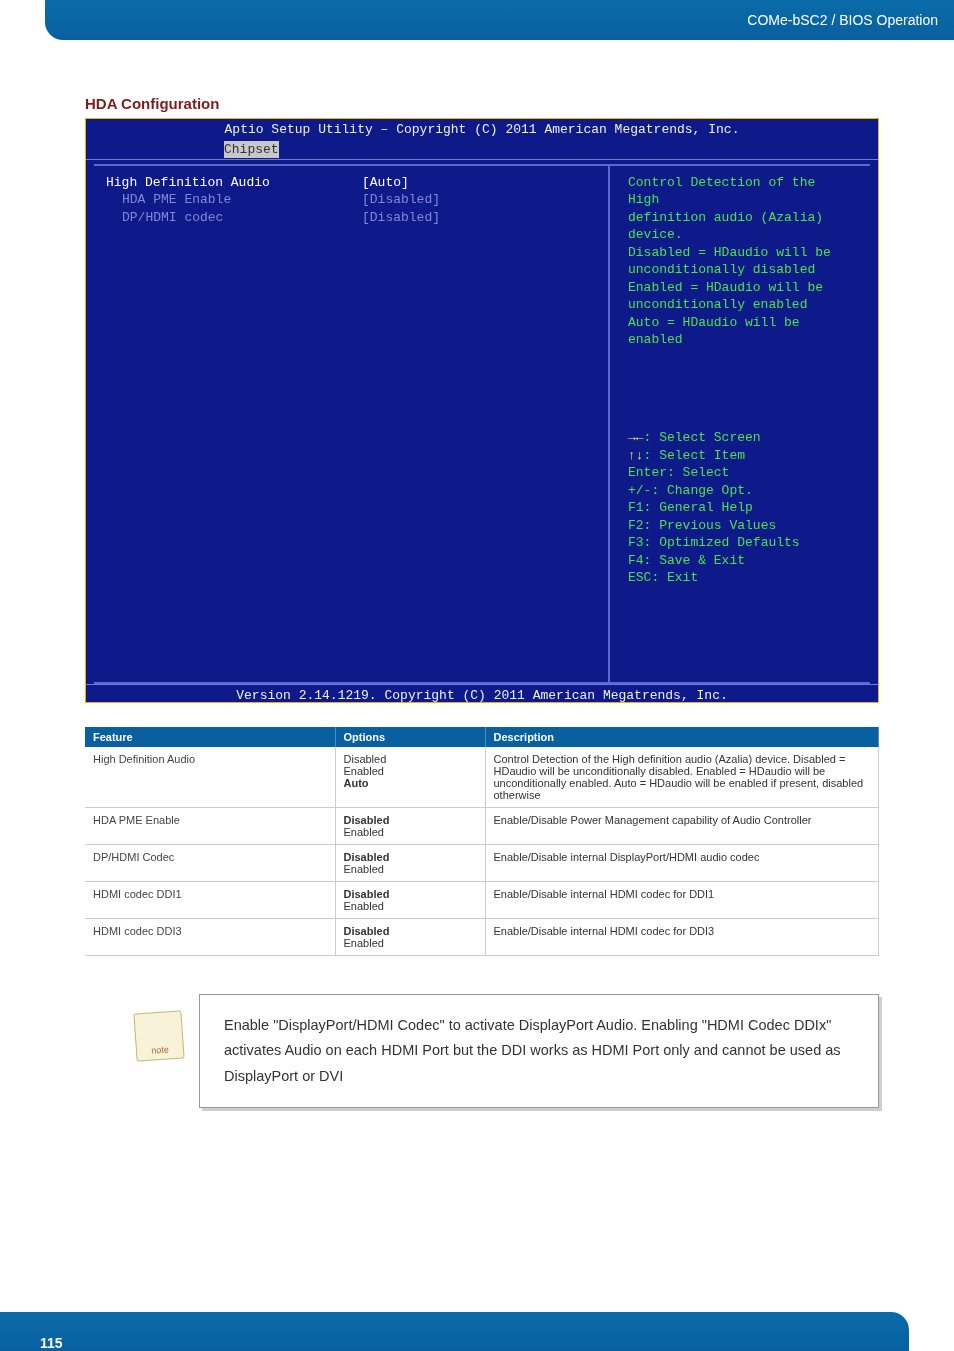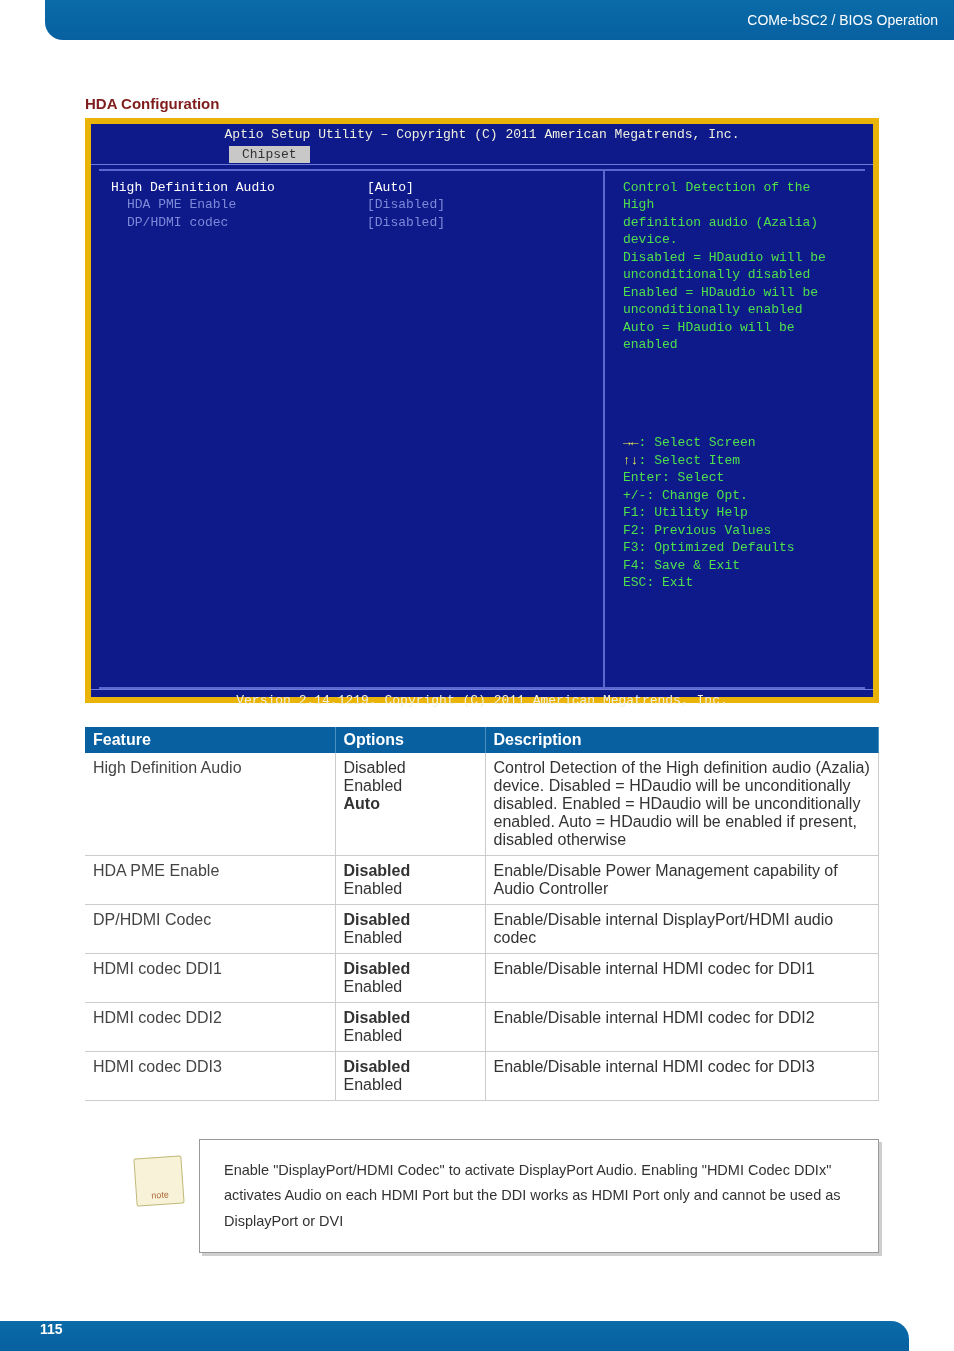--- a/index.html
+++ b/index.html
@@ -31,36 +31,36 @@
     font-weight: bold;
     font-size: 15px;
     margin-bottom: 6px;
   }
   .bios-screenshot {
     background: #0f1a8a;
     color: #e0e0e0;
     font-family: "Courier New", monospace;
     font-size: 13px;
     line-height: 1.35;
-    border: 6px solid #eab308;
+    border: 1px solid #eab308;
     position: relative;
     height: 585px;
   }
   .bios-top {
     background: #0f1a8a;
     text-align: center;
     padding: 2px 0 0 0;
     color: #f0f0e0;
     border-bottom: 1px solid #6e7bd8;
   }
   .bios-tab {
     display: inline-block;
     background: #c8c8c8;
     color: #333;
-    padding: 0 13px;
+    padding: 0 0;
     margin-left: 138px;
     float: left;
     clear: both;
   }
   .bios-tab-row {
     height: 18px;
     text-align: left;
     margin-top: 2px;
   }
   .bios-body {
@@ -99,21 +99,21 @@
     border-top:1px solid #6e7bd8;
   }
   .green { color: #4de04d; }
   .yellow { color: #f0f04d; }
 
   
   .ref-table {
     width: 100%;
     border-collapse: collapse;
     margin-top: 24px;
-    font-size: 16px;
+    font-size: 11px;
     color: #333;
   }
   .ref-table th {
     background: #0860a0;
     color: #fff;
     font-weight: bold;
     text-align: left;
     padding: 4px 8px;
     border-right: 1px solid #4a90c0;
   }
@@ -158,26 +158,26 @@
     font-size: 14.5px;
     line-height: 1.75;
     color: #333;
   }
 
   .page-footer {
     position: absolute;
     bottom: 0;
     left: 0;
     right: 0;
-    height: 30px;
+    height: 39px;
     background: linear-gradient(to bottom, #0a6ba8 0%, #0860a0 100%);
     border-top-right-radius: 18px;
     margin-right: 45px;
     display: flex;
-    align-items: flex-start;
+    align-items: flex-end;
     padding-left: 40px;
     color: #fff;
     font-weight: bold;
     font-size: 14px;
   }
 </style>
 </head>
 <body>
 
 <div class="header-band">
@@ -219,21 +219,21 @@
             <div class="green">unconditionally disabled</div>
             <div class="green">Enabled = HDaudio will be</div>
             <div class="green">unconditionally enabled</div>
             <div class="green">Auto = HDaudio will be enabled</div>
           </div>
         <div class="help-bottom" id="bios-help-bottom">
             <div><span class="yellow">→←</span><span class="green">: Select Screen</span></div>
             <div><span class="yellow">↑↓</span><span class="green">: Select Item</span></div>
             <div><span class="green">Enter</span><span class="green">: Select</span></div>
             <div><span class="green">+/-</span><span class="green">: Change Opt.</span></div>
-            <div><span class="green">F1</span><span class="green">: Utility Help</span></div>
+            <div><span class="green">F1</span><span class="green">: General Help</span></div>
             <div><span class="green">F2</span><span class="green">: Previous Values</span></div>
             <div><span class="green">F3</span><span class="green">: Optimized Defaults</span></div>
             <div><span class="green">F4</span><span class="green">: Save &amp; Exit</span></div>
             <div><span class="green">ESC</span><span class="green">: Exit</span></div>
           </div>
       </div>
     </div>
     <div class="bios-footer">Version 2.14.1219. Copyright (C) 2011 American Megatrends, Inc.</div>
   </div>
 
@@ -273,28 +273,20 @@
         </tr>
         <tr>
           <td>HDMI codec DDI1</td>
           <td>
             <div class="opt-bold">Disabled</div>
             <div>Enabled</div>
           </td>
           <td>Enable/Disable internal HDMI codec for DDI1</td>
         </tr>
         <tr>
-          <td>HDMI codec DDI2</td>
-          <td>
-            <div class="opt-bold">Disabled</div>
-            <div>Enabled</div>
-          </td>
-          <td>Enable/Disable internal HDMI codec for DDI2</td>
-        </tr>
-        <tr>
           <td>HDMI codec DDI3</td>
           <td>
             <div class="opt-bold">Disabled</div>
             <div>Enabled</div>
           </td>
           <td>Enable/Disable internal HDMI codec for DDI3</td>
         </tr>
       </tbody>
   </table>
 

